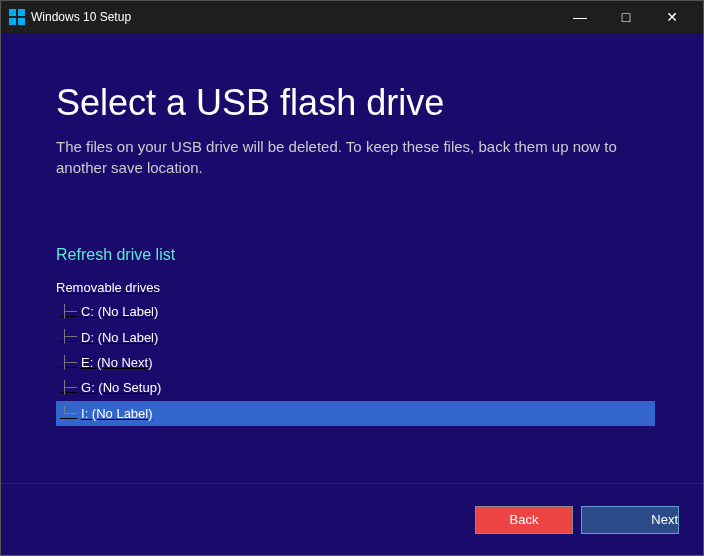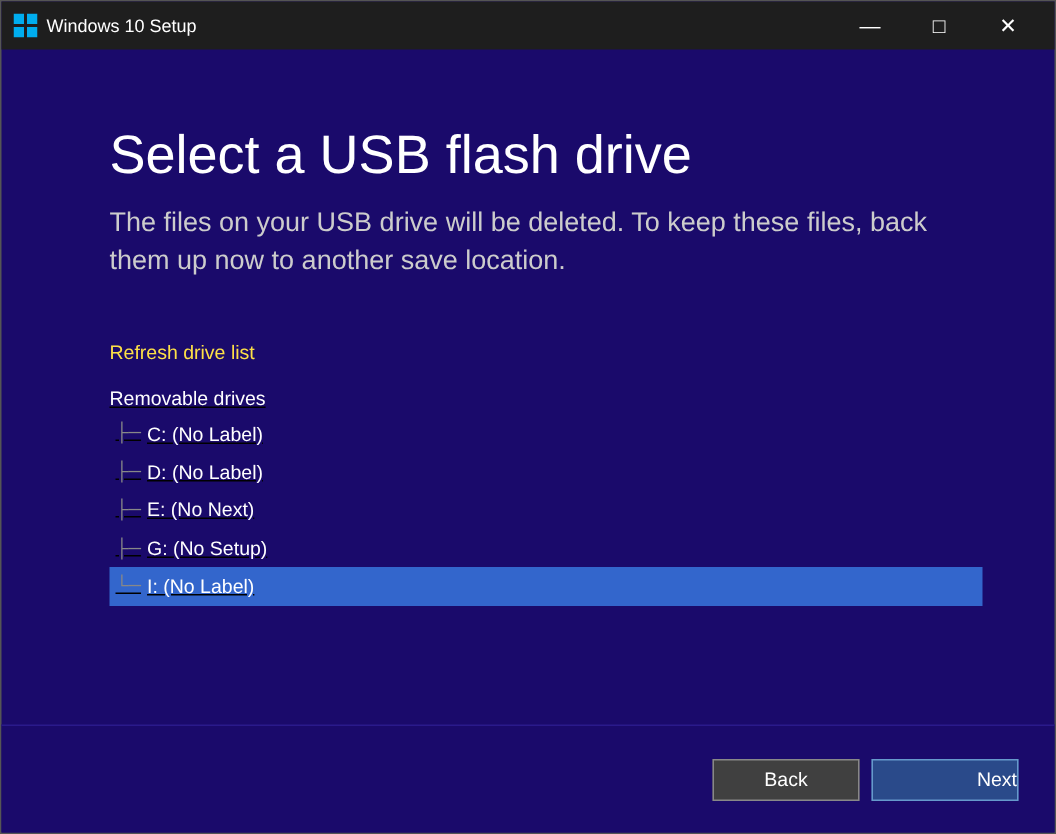--- a/index.html
+++ b/index.html
@@ -59,48 +59,49 @@
       color: #ffffff;
       font-size: 14px;
       cursor: pointer;
       display: flex;
       align-items: center;
       justify-content: center;
     }
 
     .content {
       flex: 1;
-      padding: 48px 48px 24px 72px;
+      padding: 48px 48px 24px 55px;
       display: flex;
       flex-direction: column;
       overflow: hidden;
     }
 
     .page-title {
       font-size: 36px;
       font-weight: 300;
       color: #ffffff;
       margin-bottom: 12px;
       line-height: 1.2;
     }
 
     .page-subtitle {
-      font-size: 18px;
+      font-size: 15px;
       color: #cccccc;
-      margin-bottom: 40px;
+      margin-bottom: 28px;
       line-height: 1.4;
     }
 
     .refresh-link {
-      color: #fde047;
-      font-size: 13px;
+      color: #5eead4;
+      font-size: 16px;
       cursor: pointer;
       text-decoration: none;
       margin-bottom: 16px;
       display: inline-block;
+      margin-top: 40px;
     }
 
     .drive-list-container {
       flex: 1;
       text-decoration: underline;
     }
 
     .drive-list-label {
       color: #ffffff;
       font-size: 13px;
@@ -142,21 +143,21 @@
       justify-content: flex-end;
       padding: 0 24px;
       gap: 8px;
       flex-shrink: 0;
     }
 
     .footer-btn {
       width: 98px;
       height: 28px;
       border: 1px solid #888;
-      background: #404040;
+      background: #ef4444;
       color: #ffffff;
       font-size: 13px;
       cursor: pointer;
       font-family: 'Segoe UI', Arial, sans-serif;
     }
 
     .footer-btn.primary {
       background: #2a4a8a;
       border-color: #6699cc;
       text-align: right;

